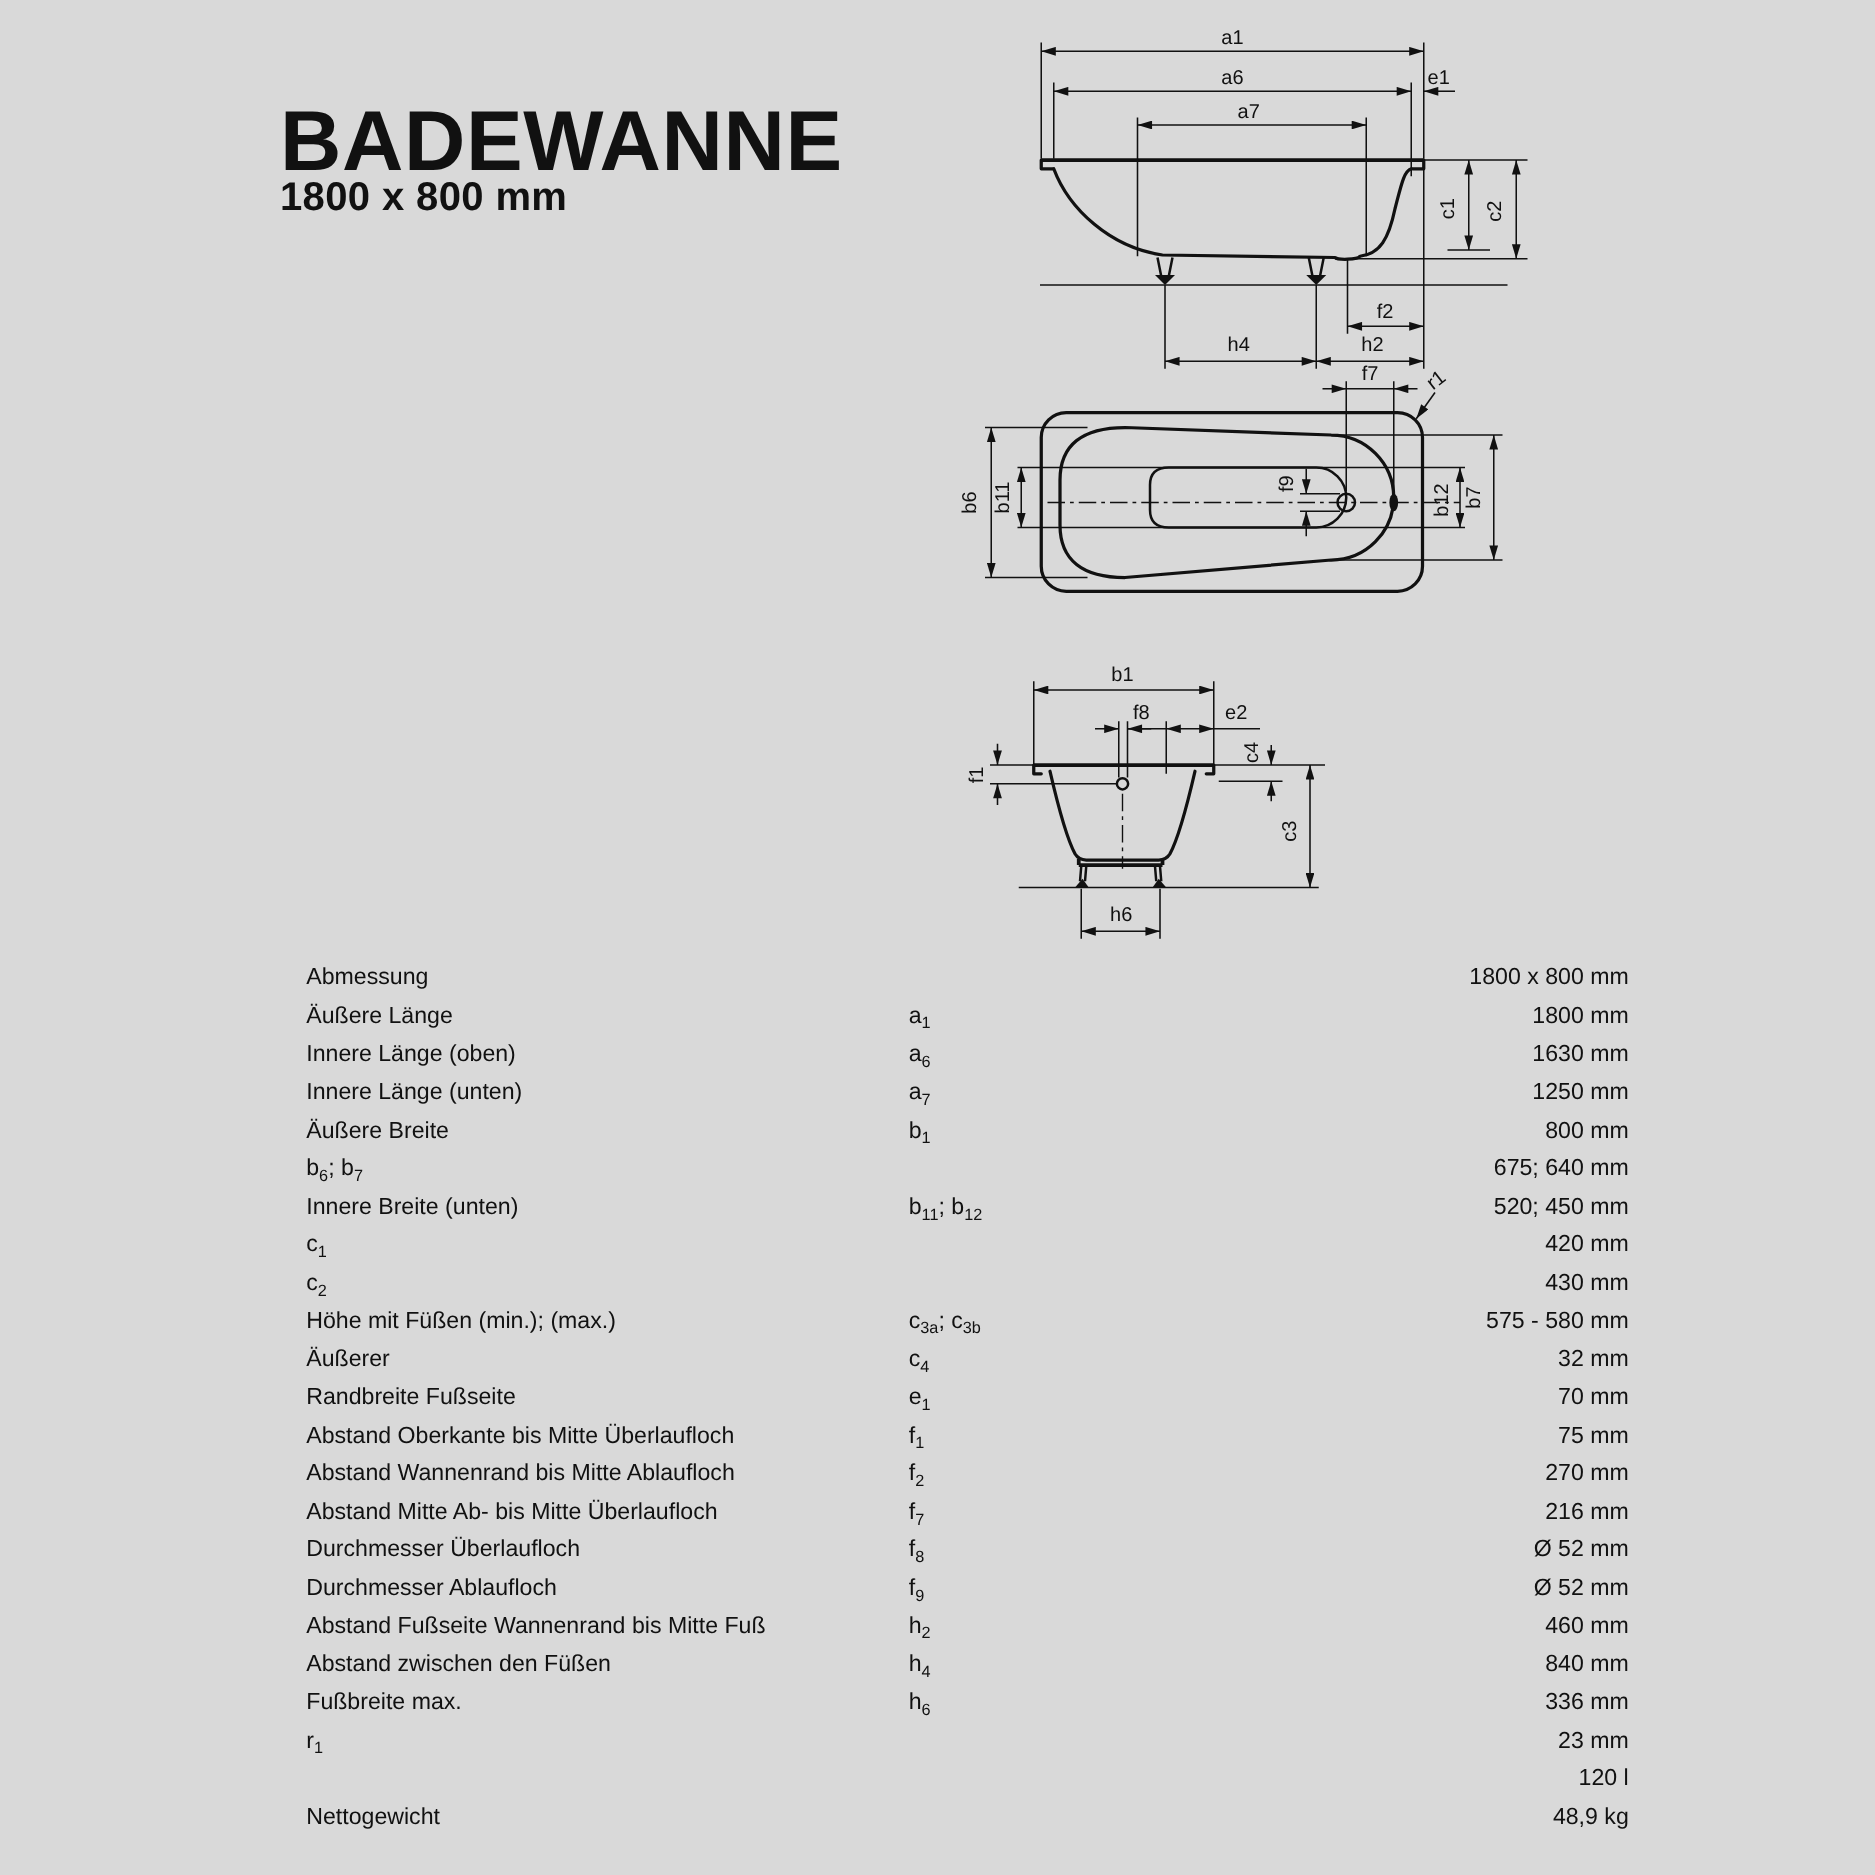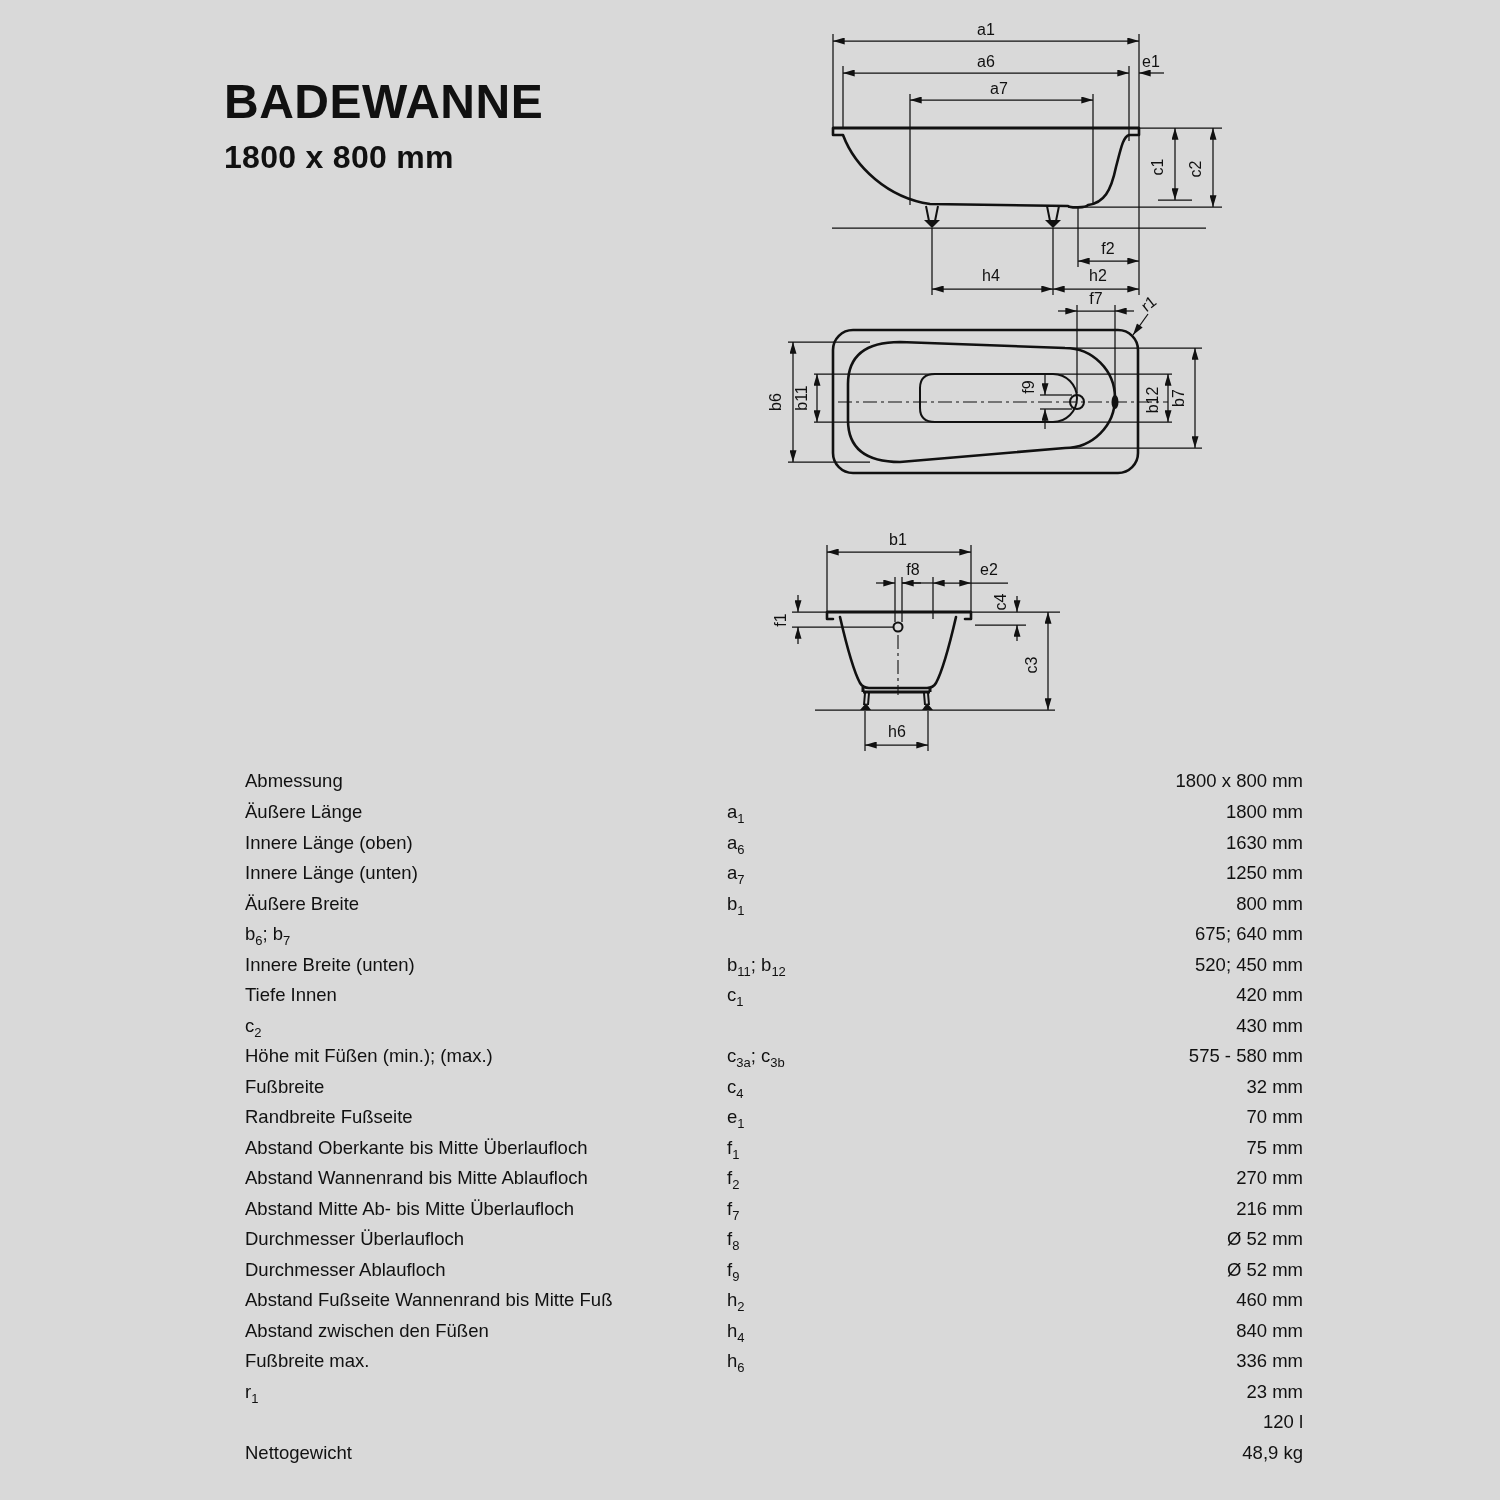--- a/index.html
+++ b/index.html
@@ -2,21 +2,21 @@
 <html><head>
 <meta charset="utf-8">
 <style>
   html,body{margin:0;padding:0}
   body{
     width:1500px;height:1500px;position:relative;overflow:hidden;
     background:#d9d9d9;color:#111;
     font-family:"Liberation Sans", sans-serif;
   }
   .abs{position:absolute}
-  #title{left:224px;top:74px;font-size:48px;font-weight:bold;letter-spacing:.5px}
+  #title{left:224px;top:74px;font-size:68px;font-weight:bold;letter-spacing:.5px}
   #subtitle{left:224px;top:139px;font-size:32px;font-weight:bold;letter-spacing:.3px}
 
   svg{position:absolute;overflow:visible}
   svg text{font-family:"Liberation Sans",sans-serif;font-size:16px;fill:#111}
   .outline{fill:none;stroke:#111;stroke-width:2.6;stroke-linecap:round;stroke-linejoin:round}
   .thick{fill:none;stroke:#111;stroke-width:3}
   .dim,.thin{fill:none;stroke:#111;stroke-width:1.25}
   .mid{fill:none;stroke:#111;stroke-width:2}
   .cline{fill:none;stroke:#111;stroke-width:1.1;stroke-dasharray:14 4 3 4}
 
@@ -238,35 +238,34 @@
       <div class="trow">
         <span class="tsym">b<sub>6</sub>; b<sub>7</sub></span>
         <span class="tval">675; 640 mm</span>
       </div>
       <div class="trow">
         <span class="tlabel">Innere Breite (unten)</span>
         <span class="tsym">b<sub>11</sub>; b<sub>12</sub></span>
         <span class="tval">520; 450 mm</span>
       </div>
       <div class="trow">
-        <span class="tlabel">Tiefe Innen</span>
         <span class="tsym">c<sub>1</sub></span>
         <span class="tval">420 mm</span>
       </div>
       <div class="trow">
         <span class="tsym">c<sub>2</sub></span>
         <span class="tval">430 mm</span>
       </div>
       <div class="trow">
         <span class="tlabel">Höhe mit Füßen (min.); (max.)</span>
         <span class="tsym">c<sub>3a</sub>; c<sub>3b</sub></span>
         <span class="tval">575 - 580 mm</span>
       </div>
       <div class="trow">
-        <span class="tlabel">Fußbreite</span>
+        <span class="tlabel">Äußerer</span>
         <span class="tsym">c<sub>4</sub></span>
         <span class="tval">32 mm</span>
       </div>
       <div class="trow">
         <span class="tlabel">Randbreite Fußseite</span>
         <span class="tsym">e<sub>1</sub></span>
         <span class="tval">70 mm</span>
       </div>
       <div class="trow">
         <span class="tlabel">Abstand Oberkante bis Mitte Überlaufloch</span>

